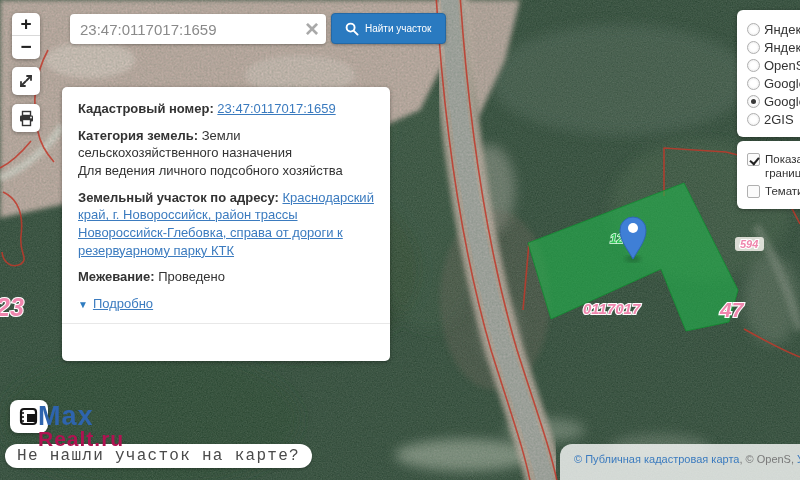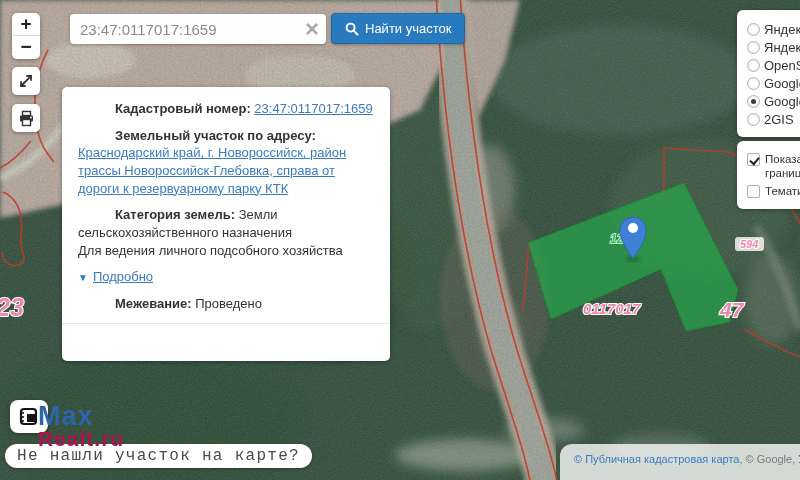--- a/index.html
+++ b/index.html
@@ -23,27 +23,27 @@
   .fsbtn{left:12px;top:67px;}
   .prbtn{left:12px;top:104px;}
 
   
   .searchwrap{position:absolute;left:70px;top:14px;width:256px;height:30px;}
   .searchwrap input{width:100%;height:100%;border:none;border-radius:4px;padding:0 32px 0 10px;
     font-family:"Liberation Sans",sans-serif;font-size:15px;color:#8a8a8a;outline:none;
     box-shadow:0 1px 3px rgba(0,0,0,.3);}
   .clear{position:absolute;right:7px;top:0px;font-size:24px;font-weight:bold;color:#a9a9a9;cursor:pointer;line-height:30px;}
   .findbtn{position:absolute;left:331px;top:13px;height:31px;padding:0 13px;display:flex;align-items:center;gap:6px;
-    background:#2a7ac0;border:1px solid #2368a5;border-radius:4px;color:#fff;font-size:13px;cursor:pointer;
+    background:#2a7ac0;border:1px solid #2368a5;border-radius:4px;color:#fff;font-size:10px;cursor:pointer;
     box-shadow:0 1px 3px rgba(0,0,0,.3);}
 
   
   .info{left:62px;top:87px;width:328px;height:274px;padding:13px 16px 0;font-size:13px;color:#333;line-height:1.36;overflow:hidden;}
   .info p{margin:0 0 9px;}
-  .info b{color:#333;margin-left:37px;}
+  .info b{color:#333;}
   .info a{color:#3b7bbf;text-decoration:underline;cursor:pointer;}
   .details{color:#3b7bbf;text-decoration:underline;text-decoration-style:dashed;cursor:pointer;}
   .arrow{color:#2f7cc0;font-size:10px;margin-right:5px;}
   .info hr{border:none;border-top:1px solid #e8e8e8;margin:10px -16px 0;}
 
   
   .layers{left:737px;top:10px;width:120px;padding:9px 4px 8px 10px;border-radius:6px;}
   .opt{display:flex;align-items:center;gap:4px;margin:2px 0;font-size:13px;color:#333;cursor:pointer;height:16px;}
   .radio{flex:0 0 13px;width:13px;height:13px;border-radius:50%;border:1px solid #b0b0b0;
     background:radial-gradient(#fff 40%,#e3e3e3);position:relative;}
@@ -197,34 +197,34 @@
     </svg>
     <span>Найти участок</span>
   </div>
 
   <div class="card info">
     <p>
       <b>Кадастровый номер:</b>
       <a>23:47:0117017:1659</a>
     </p>
     <p>
-      <b>Земельный участок по адресу:</b>
-      <a>Краснодарский край, г. Новороссийск, район трассы Новороссийск-Глебовка, справа от дороги к резервуарному парку КТК</a>
-    </p>
-    <p>
       <b>Категория земель:</b>
       <span>Земли сельскохозяйственного назначения</span><br>
       <span>Для ведения личного подсобного хозяйства</span>
     </p>
     <p>
-      <span class="arrow">▼</span><a class="details">Подробно</a>
+      <b>Земельный участок по адресу:</b>
+      <a>Краснодарский край, г. Новороссийск, район трассы Новороссийск-Глебовка, справа от дороги к резервуарному парку КТК</a>
     </p>
     <p>
       <b>Межевание:</b>
       <span>Проведено</span>
+    </p>
+    <p>
+      <span class="arrow">▼</span><a class="details">Подробно</a>
     </p>
     <hr>
 
   </div>
 
   <div class="card layers">
     <label class="opt">
       <span class="radio"></span>
       <span>Яндекс</span>
     </label>
@@ -274,16 +274,16 @@
   </div>
 
   <div class="helper">Не нашли участок на карте?</div>
 
   <div class="watermark">
     <div class="wm1">Max</div>
     <div class="wm2">Realt.ru</div>
   </div>
 
   <div class="attrib">
-    <a>© Публичная кадастровая карта</a><span>, </span><span>© Google</span><span>, </span><a>Усл</a>
+    <a>© Публичная кадастровая карта</a><span>, </span><span>© OpenS</span><span>, </span><a>Усл</a>
   </div>
 
 </div>
 
 </body></html>

